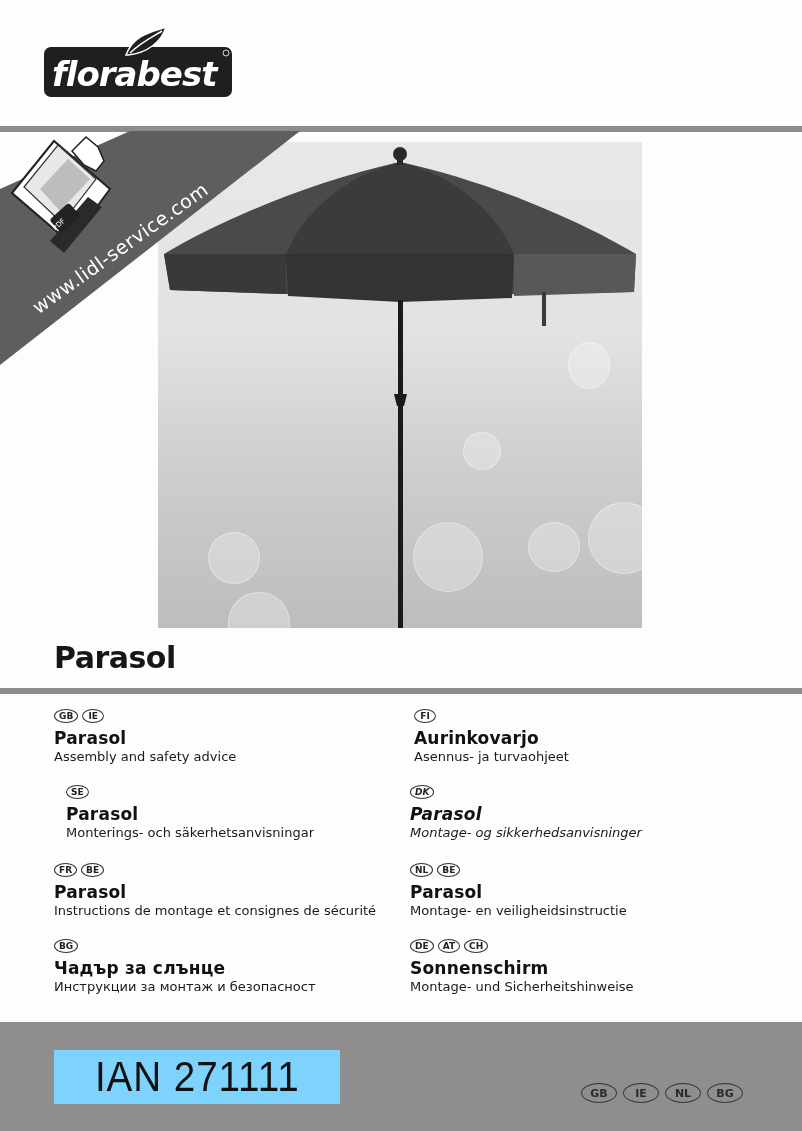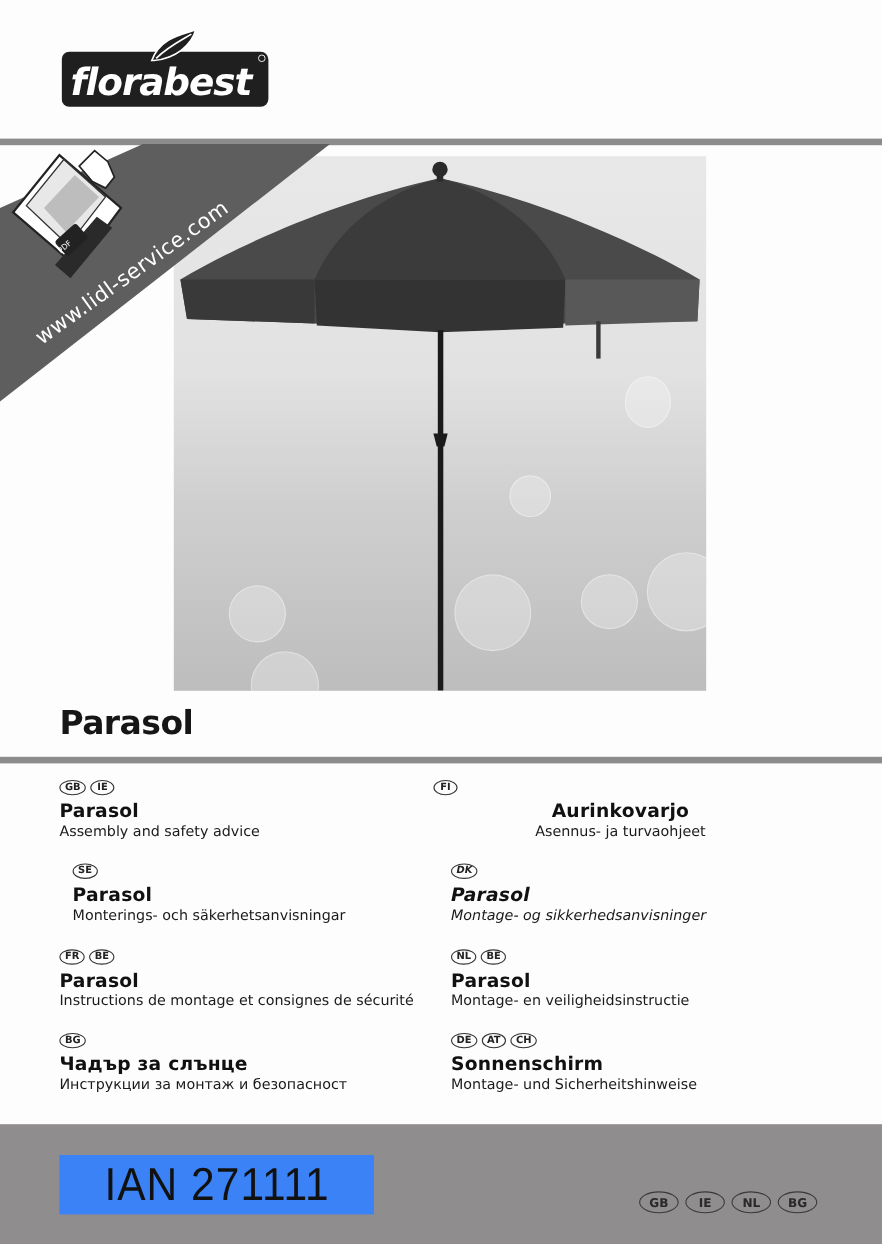--- a/index.html
+++ b/index.html
@@ -5,21 +5,21 @@
   html, body { margin: 0; padding: 0; }
   body {
     width: 802px; height: 1131px; position: relative; overflow: hidden;
     background: #fdfdfd;
     font-family: "DejaVu Sans", "Liberation Sans", sans-serif;
     color: #1a1a1a;
   }
   .abs { position: absolute; }
 
   
-  .logo { left: 56px; top: 25px; width: 190px; height: 75px; }
+  .logo { left: 44px; top: 25px; width: 190px; height: 75px; }
 
   
   .top-rule { left: 0; top: 126px; width: 802px; height: 6px; background: #8c8c8c; }
 
   
   .photo {
     left: 158px; top: 142px; width: 484px; height: 486px; overflow: hidden;
     background: linear-gradient(180deg, #e8e8e8 0%, #e2e2e2 40%, #cfcfcf 65%, #bdbdbd 100%);
   }
   .bokeh { position: absolute; border-radius: 50%; background: rgba(255,255,255,0.28); border: 1px solid rgba(255,255,255,0.35); }
@@ -49,21 +49,21 @@
     border: 1px solid #333; border-radius: 50%;
     font-size: 9px; font-weight: bold; color: #222; font-family: "DejaVu Sans", sans-serif;
     box-sizing: border-box;
   }
   .lang-title { font-size: 17px; font-weight: bold; line-height: 20px; color: #111; letter-spacing: 0.2px; }
   .lang-sub { font-size: 13px; line-height: 17px; color: #1a1a1a; font-family: "DejaVu Sans", sans-serif; }
 
   
   .footer { left: 0; top: 1022px; width: 802px; height: 109px; background: #8f8d8e; }
   .ian-box {
-    left: 54px; top: 1050px; width: 286px; height: 54px; background: #3b82f6;
+    left: 54px; top: 1050px; width: 286px; height: 54px; background: #7dd3fc;
     display: flex; align-items: center; justify-content: center;
   }
   .ian-text {
     font-family: "Liberation Sans", sans-serif; font-size: 42px; color: #111;
     letter-spacing: 1px; transform: scaleX(0.92);
   }
   .footer-badges { left: 581px; top: 1083px; display: flex; gap: 6px; }
   .footer-badge {
     display: inline-flex; align-items: center; justify-content: center;
     width: 36px; height: 20px; border: 1.5px solid #3a3a3a; border-radius: 50%;
@@ -132,21 +132,21 @@
 
 <div class="lang-block" style="left:54px;top:709px;">
   <div class="badges">
     <span class="badge">GB</span>
     <span class="badge">IE</span>
   </div>
   <div class="lang-title">Parasol</div>
   <div class="lang-sub">Assembly and safety advice</div>
 </div>
 
-<div class="lang-block" style="left:394px;top:709px;text-align:center;">
+<div class="lang-block" style="left:414px;top:709px;">
   <div class="badges">
     <span class="badge">FI</span>
   </div>
   <div class="lang-title">Aurinkovarjo</div>
   <div class="lang-sub">Asennus- ja turvaohjeet</div>
 </div>
 
 <div class="lang-block" style="left:66px;top:785px;">
   <div class="badges">
     <span class="badge">SE</span>

